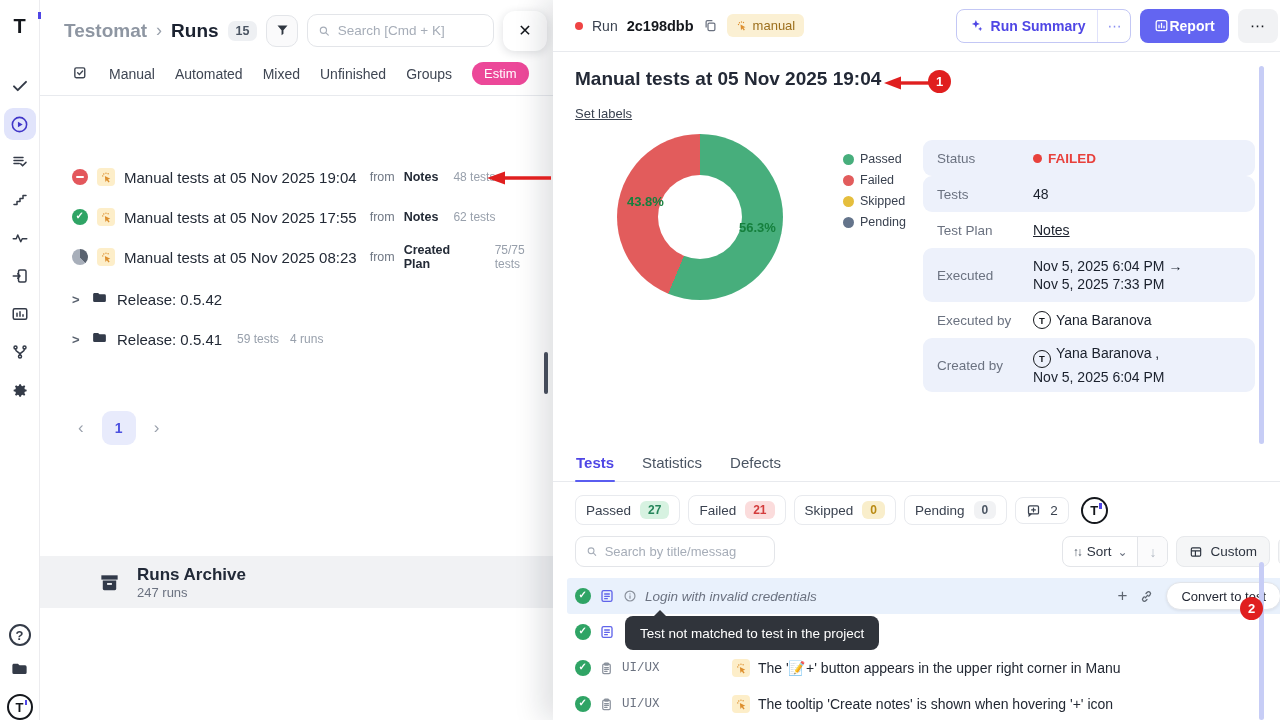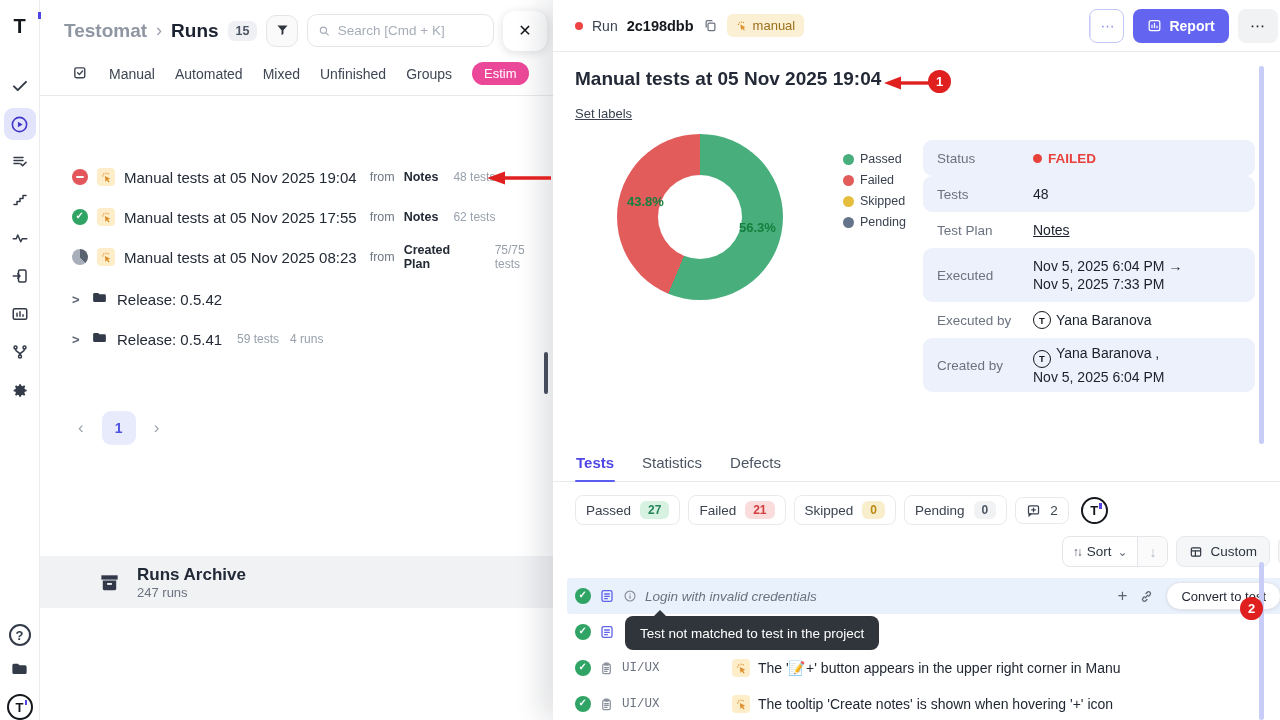--- a/index.html
+++ b/index.html
@@ -65,21 +65,21 @@
   .dt-header { position:absolute; top:0; left:0; right:0; height:52px; border-bottom:1px solid #e8eaee; display:flex; align-items:center; padding:0 16px 0 22px; gap:9px; }
   .red-dot { width:8px; height:8px; border-radius:50%; background:#ef4444; flex:none; }
   .run-label { font-size:14px; color:#3a4250; }
   .run-id { font-size:14.5px; font-weight:800; color:#14171c; }
   .copy-ic { color:#6b7280; display:flex; }
   .manual-badge { background:#fbf0d3; border-radius:6px; padding:4px 9px; display:flex; align-items:center; gap:5px; font-size:13px; color:#9c6f1c; }
   .hdr-right { margin-left:auto; display:flex; align-items:center; gap:9px; }
   .summary-group { display:flex; border:1px solid #c3c7f5; border-radius:8px; overflow:hidden; background:#fff; height:34px; }
   .summary-main { display:flex; align-items:center; gap:7px; padding:0 12px; color:#4f46e5; font-size:14px; font-weight:600; }
   .summary-more { display:flex; align-items:center; padding:0 9px; color:#8a8ff1; border-left:1px solid #e0e2fb; font-size:14px; }
-  .report-btn { height:34px; background:#6365f1; color:#fff; border-radius:8px; display:flex; align-items:center; gap:7px; padding:0 14px; font-size:14px; font-weight:600; }
+  .report-btn { height:34px; background:#6365f1; color:#fff; border-radius:8px; display:flex; align-items:center; padding:0 14px; font-size:14px; font-weight:600; }
   .more-btn { width:40px; height:34px; background:#f1f2f4; border-radius:8px; display:flex; align-items:center; justify-content:center; color:#14171c; font-size:15px; }
   .close-x { font-size:16px; color:#14171c; padding:0 6px; }
 
   .dt-title { position:absolute; top:68px; left:22px; font-size:19px; font-weight:800; color:#232936; }
   .set-labels { position:absolute; top:106px; left:22px; font-size:13px; color:#3a4250; text-decoration:underline; }
 
   .donut { position:absolute; left:64px; top:134px; width:166px; height:166px; border-radius:50%; }
   .donut::after { content:""; position:absolute; inset:41px; border-radius:50%; background:#fff; }
   .pct { position:absolute; color:#15803d; font-size:13px; font-weight:700; z-index:2; }
   .pct-fail { left:74px; top:194px; }
@@ -383,20 +383,27 @@
             <circle cx="5" cy="9" r="1.3"></circle>
             <circle cx="7" cy="5.5" r="1.3"></circle>
             <circle cx="11" cy="4" r="1.3"></circle>
             <circle cx="15" cy="5" r="1.3"></circle>
             <path d="M9 9l10 5.5-4.2 1.2 3 4-2.2 1.4-3-4-2.6 3.4z"></path>
           </svg>
         <span>manual</span>
       </span>
       <span class="hdr-right">
         <span class="summary-group">
+          <span class="summary-main">
+            <svg width="15" height="15" viewBox="0 0 24 24" fill="#4f46e5">
+                <path d="M11 3l1.8 4.7L17.5 9.5l-4.7 1.8L11 16l-1.8-4.7L4.5 9.5l4.7-1.8z"></path>
+                <path d="M18 14l1 2.5 2.5 1-2.5 1-1 2.5-1-2.5-2.5-1 2.5-1z"></path>
+              </svg>
+            <span>Run Summary</span>
+          </span>
           <span class="summary-more">
               <span>⋯</span>
             </span>
         </span>
         <span class="report-btn">
           <svg width="15" height="15" viewBox="0 0 24 24" fill="none" stroke="#fff" stroke-width="2" stroke-linecap="round">
               <rect x="3.5" y="4" width="17" height="16" rx="3"></rect>
               <path d="M8 15.5v-4M12 15.5v-7M16 15.5v-2.5"></path>
             </svg>
           <span>Report</span>
@@ -503,20 +510,27 @@
           </span>
         <span>2</span>
       </span>
       <span class="big-avatar">
           <span>T</span>
           <span class="tick"></span>
         </span>
     </div>
 
     <div class="controls-row">
+      <span class="search-sm">
+        <svg width="13" height="13" viewBox="0 0 24 24" fill="none" stroke="currentColor" stroke-width="2.2" stroke-linecap="round">
+            <circle cx="10.5" cy="10.5" r="6"></circle>
+            <path d="M15.5 15.5L20 20"></path>
+          </svg>
+        <input type="text" placeholder="Search by title/messag" style="">
+      </span>
       <span class="ctrl-right">
         <span class="sort-group">
           <span class="sort-main">
             <span class="sort-glyph">↑↓</span>
             <span>Sort</span>
             <span class="sort-caret">⌄</span>
           </span>
           <span class="sort-down">
               <span>↓</span>
             </span>

